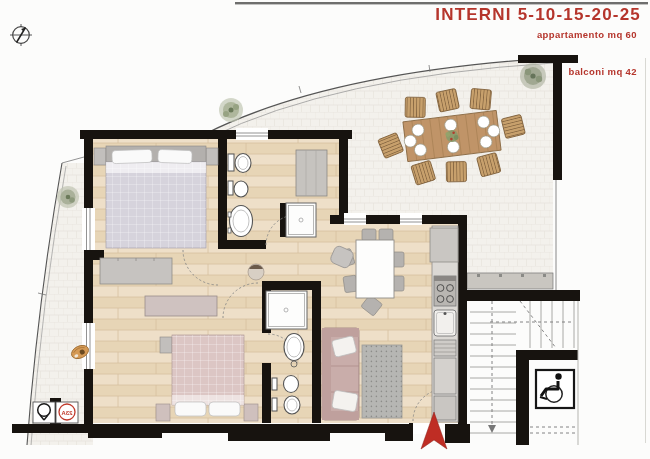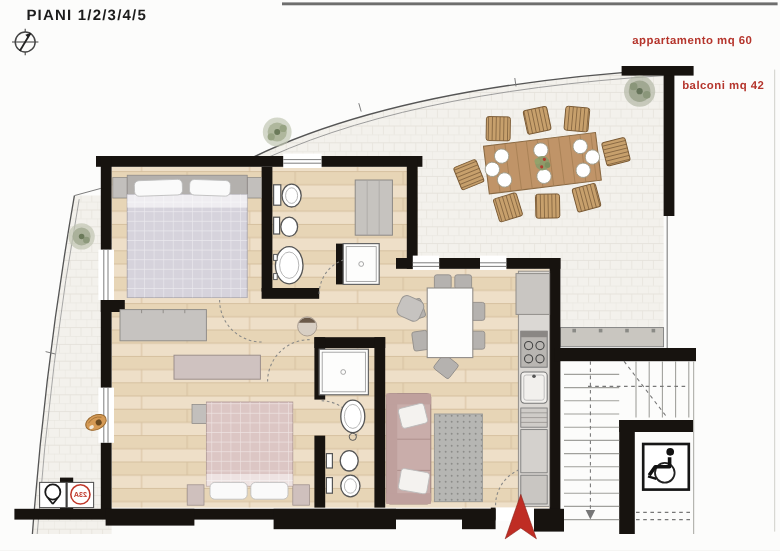--- a/index.html
+++ b/index.html
@@ -2,32 +2,32 @@
 <html><head>
 <meta charset="utf-8">
 <style>
   html,body{margin:0;padding:0;background:#e9e9e7;}
   .page{position:relative;width:650px;height:459px;background:#fcfcfb;overflow:hidden;
         font-family:"Liberation Sans",sans-serif;}
   .hdr-floors{position:absolute;left:22px;top:6px;font-size:12.5px;font-weight:bold;
         color:#1c1c1c;letter-spacing:1px;}
   .hdr-title{position:absolute;right:9px;top:5px;font-size:17px;font-weight:bold;
         color:#b5352c;letter-spacing:1.2px;}
-  .hdr-sub1{position:absolute;right:23px;top:29px;font-size:9.5px;font-weight:bold;
+  .hdr-sub1{position:absolute;right:13px;top:29px;font-size:9.5px;font-weight:bold;
         color:#b5352c;letter-spacing:.4px;margin-left:44px;}
   .hdr-sub2{position:absolute;right:13px;top:42px;font-size:9.5px;font-weight:bold;
         color:#b5352c;letter-spacing:.4px;margin-top:24px;}
   svg{position:absolute;left:0;top:0;}
 </style>
 </head>
 <body>
 
 <div class="page">
 
-  <div class="hdr-floors">PIANI 1/2/3/4/5</div>
+  <div class="hdr-title">INTERNI 5-10-15-20-25</div>
   <div class="hdr-sub1">appartamento mq 60</div>
   <div class="hdr-sub2">balconi mq 42</div>
 
   <svg width="650" height="459" viewBox="0 0 650 459">
     <defs>
       <pattern id="wood" width="90" height="22" patternUnits="userSpaceOnUse">
         <rect width="90" height="22" fill="#ebdabf"></rect>
         <rect y="0" width="90" height="11" fill="#eedfc8"></rect>
         <rect y="11" width="90" height="11" fill="#e7d5b6"></rect>
         <path d="M0,0H90 M0,11H90 M0,22H90" stroke="#d5bf9e" stroke-width="0.8"></path>

